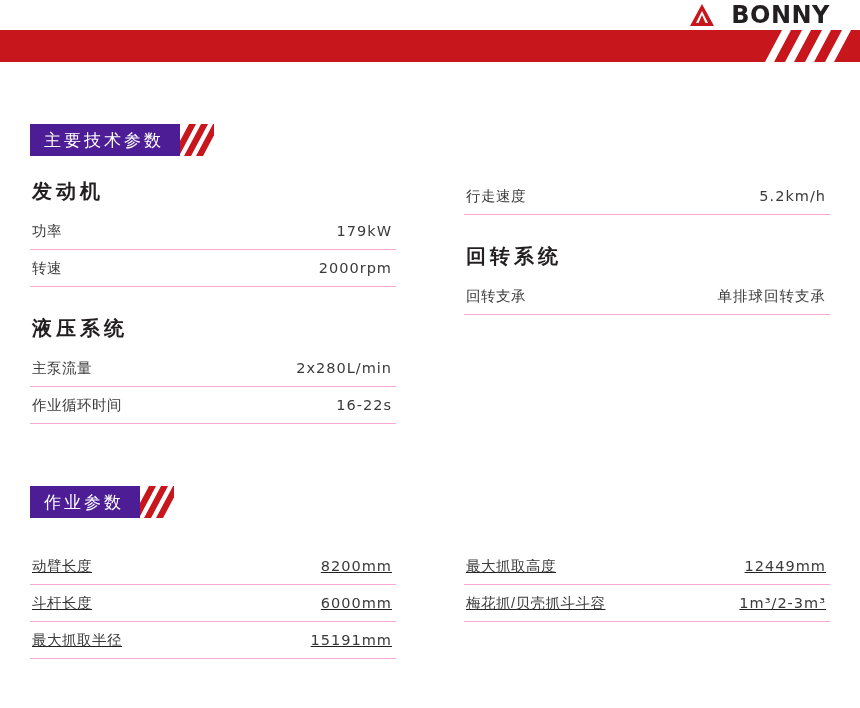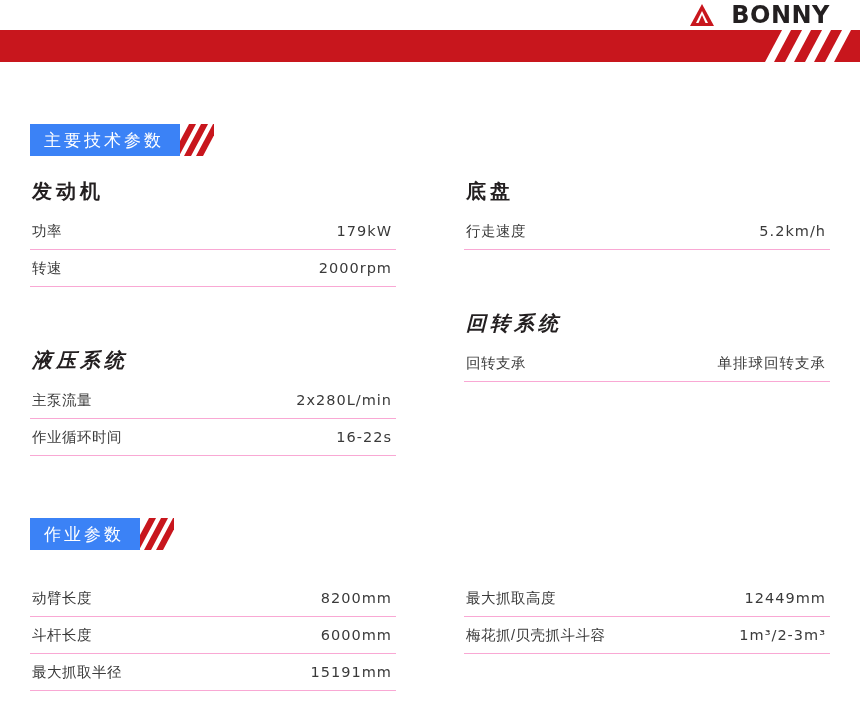--- a/index.html
+++ b/index.html
@@ -91,21 +91,21 @@
     margin-top: 62px;
     height: 32px;
   }
   .section-banner.second { margin-top: 62px; text-align: center; }
   .banner-box {
     position: relative;
     display: inline-flex;
     align-items: center;
     height: 32px;
     padding: 0 16px 0 14px;
-    background: #3b82f6;
+    background: #4c1d95;
     color: #ffffff;
     font-size: 17px;
     letter-spacing: 3px;
     font-weight: 400;
   }
   .banner-stripes {
     position: absolute;
     top: 0;
     left: 100%;
     width: 34px;
@@ -135,41 +135,41 @@
     min-width: 0;
   }
   .group-title {
     font-size: 20px;
     font-weight: 700;
     letter-spacing: 4px;
     color: #231f20;
     margin: 0 0 8px 0;
     padding-left: 2px;
   }
-  .group-title.spaced { margin-top: 60px; font-style: italic; }
+  .group-title.spaced { margin-top: 28px; }
 
   .row {
     display: flex;
     justify-content: space-between;
     align-items: baseline;
     border-bottom: 1px solid #f9a8d4;
     padding: 9px 4px 8px 2px;
     font-size: 14.5px;
   }
   .row .label {
     color: #3a3a3a;
     letter-spacing: 0.5px;
   }
   .row .value {
     color: #3a3a3a;
     letter-spacing: 1px;
     font-family: "DejaVu Sans", sans-serif;
   }
 
-  .work-grid { margin-top: 30px; }
+  .work-grid { margin-top: 30px; text-decoration: underline; }
 </style>
 </head>
 <body>
 
 <div class="header">
   <div class="header-white"></div>
   <div class="header-red"></div>
   <div class="header-stripes">
     <span></span>
       <span></span>
@@ -221,21 +221,20 @@
         <span class="value">2x280L/min</span>
       </div>
       <div class="row">
         <span class="label">作业循环时间</span>
         <span class="value">16-22s</span>
       </div>
     </div>
 
     <div class="col">
 
-      <h3 class="group-title">底盘</h3>
       <div class="row">
         <span class="label">行走速度</span>
         <span class="value">5.2km/h</span>
       </div>
 
       <h3 class="group-title spaced">回转系统</h3>
       <div class="row">
         <span class="label">回转支承</span>
         <span class="value">单排球回转支承</span>
       </div>

